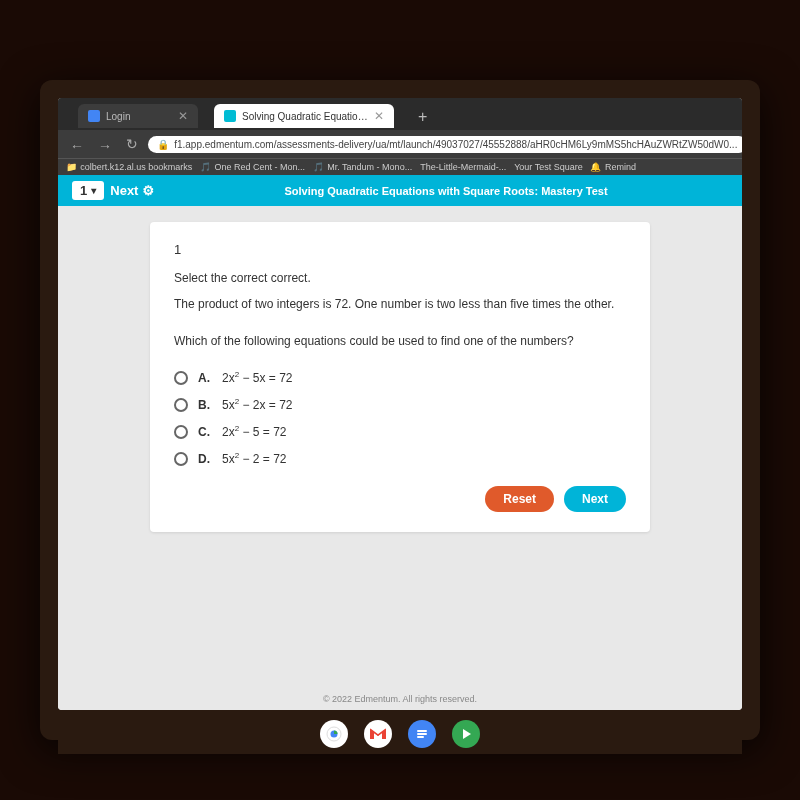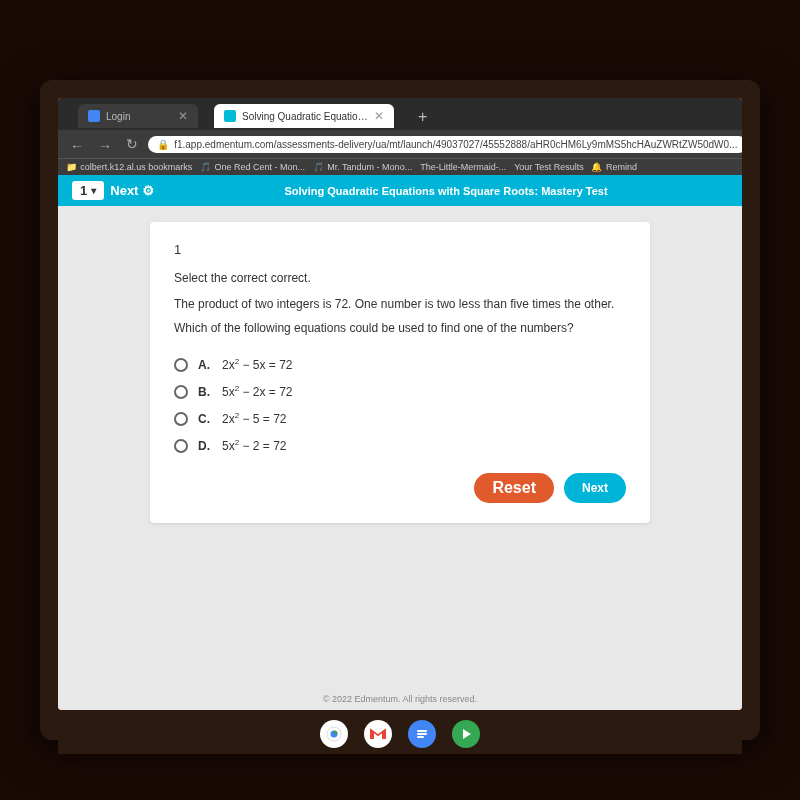--- a/index.html
+++ b/index.html
@@ -234,21 +234,21 @@
 
     .question-instruction {
       font-size: 12px;
       color: #333;
       margin-bottom: 10px;
     }
 
     .question-text {
       font-size: 12px;
       color: #333;
-      margin-bottom: 6px;
+      margin-bottom: 19px;
       line-height: 1.5;
     }
 
     .question-subtext {
       font-size: 12px;
       color: #333;
       margin-bottom: 20px;
       line-height: 1.5;
     }
 
@@ -292,21 +292,21 @@
       gap: 10px;
       margin-top: 10px;
     }
 
     .btn-reset {
       background: #e05a2b;
       color: white;
       border: none;
       border-radius: 20px;
       padding: 6px 18px;
-      font-size: 16px;
+      font-size: 12px;
       cursor: pointer;
       font-weight: bold;
     }
 
     .btn-next {
       background: #00b4d8;
       color: white;
       border: none;
       border-radius: 20px;
       padding: 6px 18px;
@@ -394,21 +394,21 @@
           <span>One Red Cent - Mon...</span>
         </span>
         <span class="bookmark-item">
           <span>🎵</span>
           <span>Mr. Tandum - Mono...</span>
         </span>
         <span class="bookmark-item">
           <span>The-Little-Mermaid-...</span>
         </span>
         <span class="bookmark-item">
-          <span>Your Test Results</span>
+          <span>Your Test Square</span>
         </span>
         <span class="bookmark-item">
           <span>🔔</span>
           <span>Remind</span>
         </span>
       </div>
     </div>
 
     <div class="app-header">
       <div class="question-nav">

